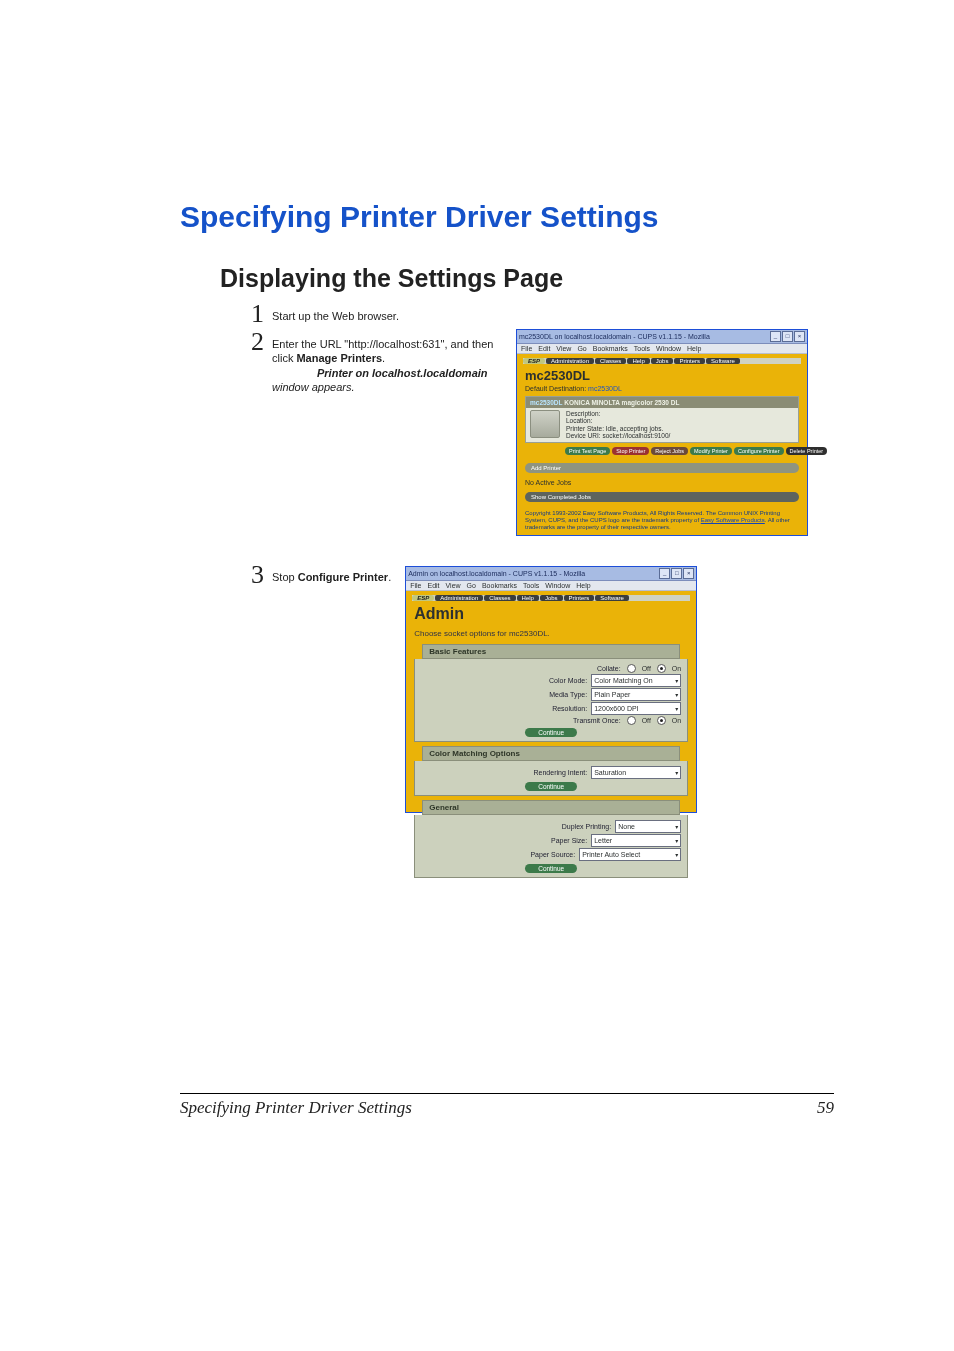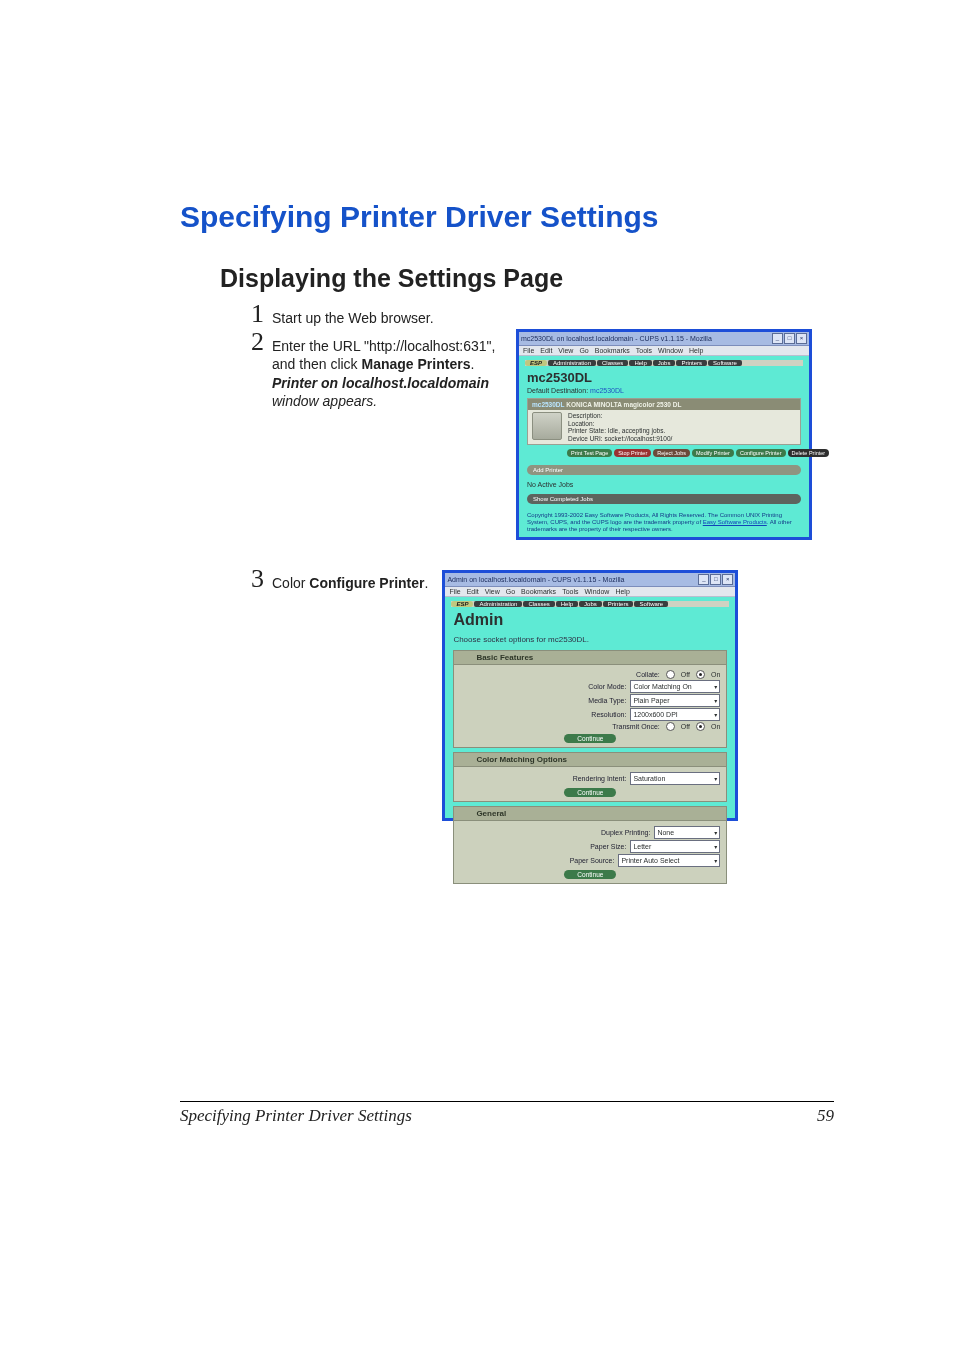--- a/index.html
+++ b/index.html
@@ -35,39 +35,39 @@
   .step-num {
     font-size: 26px;
     font-weight: normal;
     width: 24px;
     text-align: right;
     line-height: 1;
     margin-right: 8px;
     font-family: "Times New Roman", serif;
   }
   .step-body {
-    font-size: 14px;
+    font-size: 11px;
     padding-top: 8px;
     max-width: 230px;
     line-height: 1.3;
   }
   .step-body .bold { font-weight: bold; }
   .step-body .ital { font-style: italic; margin-top: 24px; }
-  .step-body .boldital { font-style: italic; font-weight: bold; }
+  .step-body .boldital { font-style: italic; font-weight: bold; margin-left: 45px; }
 
   .two-col {
     display: flex;
     align-items: flex-start;
     gap: 14px;
   }
 
   
   .shot {
-    border: 3px solid #1d4ed8;
-    background: #5eead4;
+    border: 1px solid #1d4ed8;
+    background: #eab308;
     display: flex;
     flex-direction: column;
     font-size: 7px;
     color: #2c3030;
   }
   .shot1 { width: 290px; height: 205px; }
   .shot2 { width: 290px; height: 245px; margin-top: 4px; }
   .title-bar {
     background: #a7bbe3;
     color: #1a2a5a;
@@ -146,26 +146,26 @@
   }
   .tiny { font-size:7px; margin: 2px 8px; }
   .copyright { font-size:6px; color:#133a88; margin: 4px 8px 6px 8px; line-height:1.15; }
   .copyright a { color:#1244b9; text-decoration: underline; }
   .shot .spacer { flex:1; }
 
   
   .admin-hdr { font-weight:bold; font-size:16px; margin: 4px 8px 6px 8px; }
   .choose-line { font-size:8px; margin: 0 8px 6px 8px; color:#2f3246;}
   .section-bar {
-    margin: 0 8px;
+    margin: 0 16px;
     background:#a9b096;
     color:#2e3628;
     font-weight:bold;
     font-size:8px;
-    padding:2px 22px;
+    padding:2px 6px;
     border:1px solid #8a8f7b;
   }
   .form-area {
     background:#ccd1bd;
     margin: 0 8px 4px 8px;
     border-left:1px solid #8a8f7b;border-right:1px solid #8a8f7b;border-bottom:1px solid #8a8f7b;
     padding: 4px 6px;
     font-size:7px;
   }
   .f-row { display:flex; justify-content:flex-end; align-items:center; gap:4px; margin:1px 0; }
@@ -271,21 +271,21 @@
           <span>Copyright 1993-2002 Easy Software Products, All Rights Reserved. The Common UNIX Printing System, CUPS, and the CUPS logo are the trademark property of </span><a>Easy Software Products</a><span>. All other trademarks are the property of their respective owners.</span>
         </div>
       </div>
     </div>
 
     <div class="two-col" style="margin-top:26px;">
       <div>
         <div class="step-row">
           <div class="step-num">3</div>
           <div class="step-body">
-            <span>Color </span><span class="bold">Configure Printer</span><span>.</span><br>
+            <span>Stop </span><span class="bold">Configure Printer</span><span>.</span><br>
           </div>
         </div>
       </div>
 
       <div class="shot shot2">
         <div class="title-bar">
           <span>Admin on localhost.localdomain - CUPS v1.1.15 - Mozilla</span>
           <span class="win-btns"><span>_</span><span>□</span><span>×</span></span>
         </div>
         <div class="menu-bar" id="s2menus"><span>File</span><span>Edit</span><span>View</span><span>Go</span><span>Bookmarks</span><span>Tools</span><span>Window</span><span>Help</span></div>

